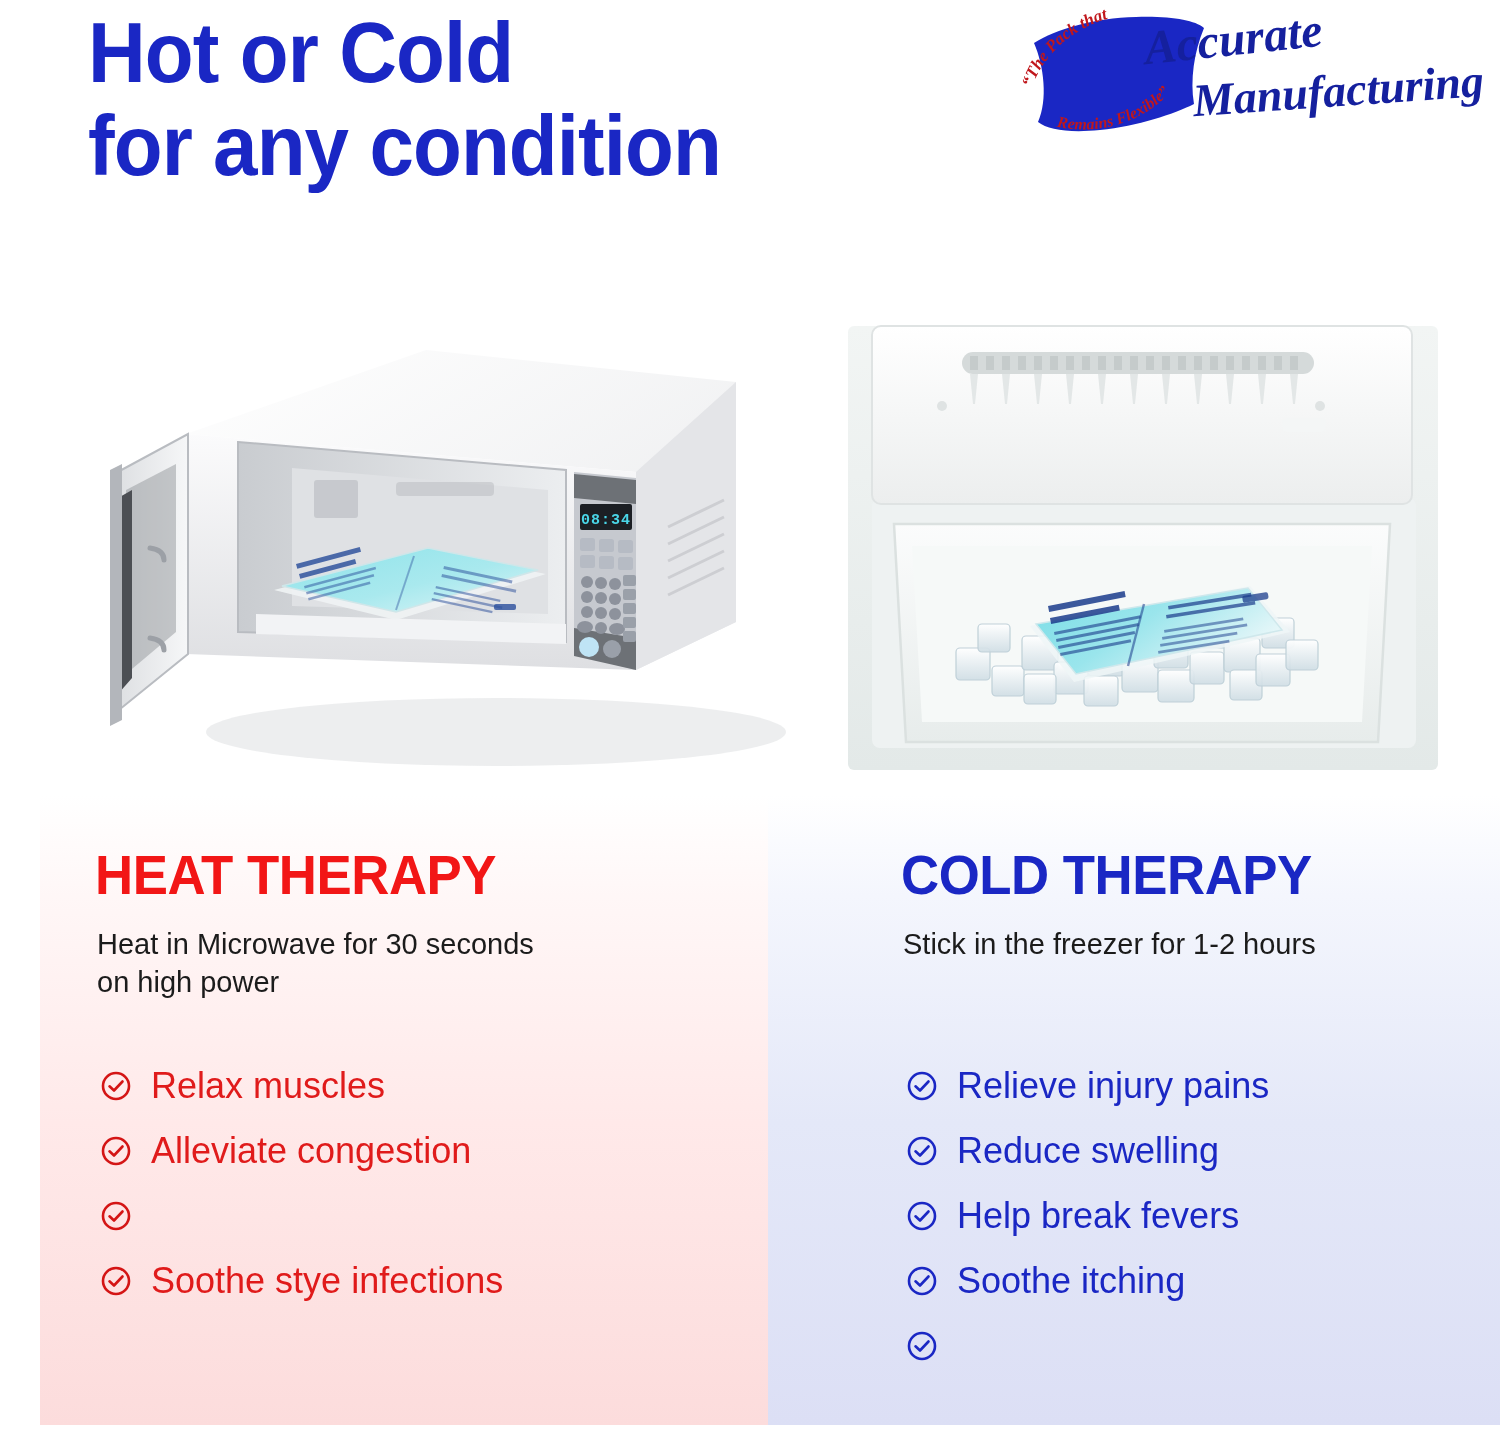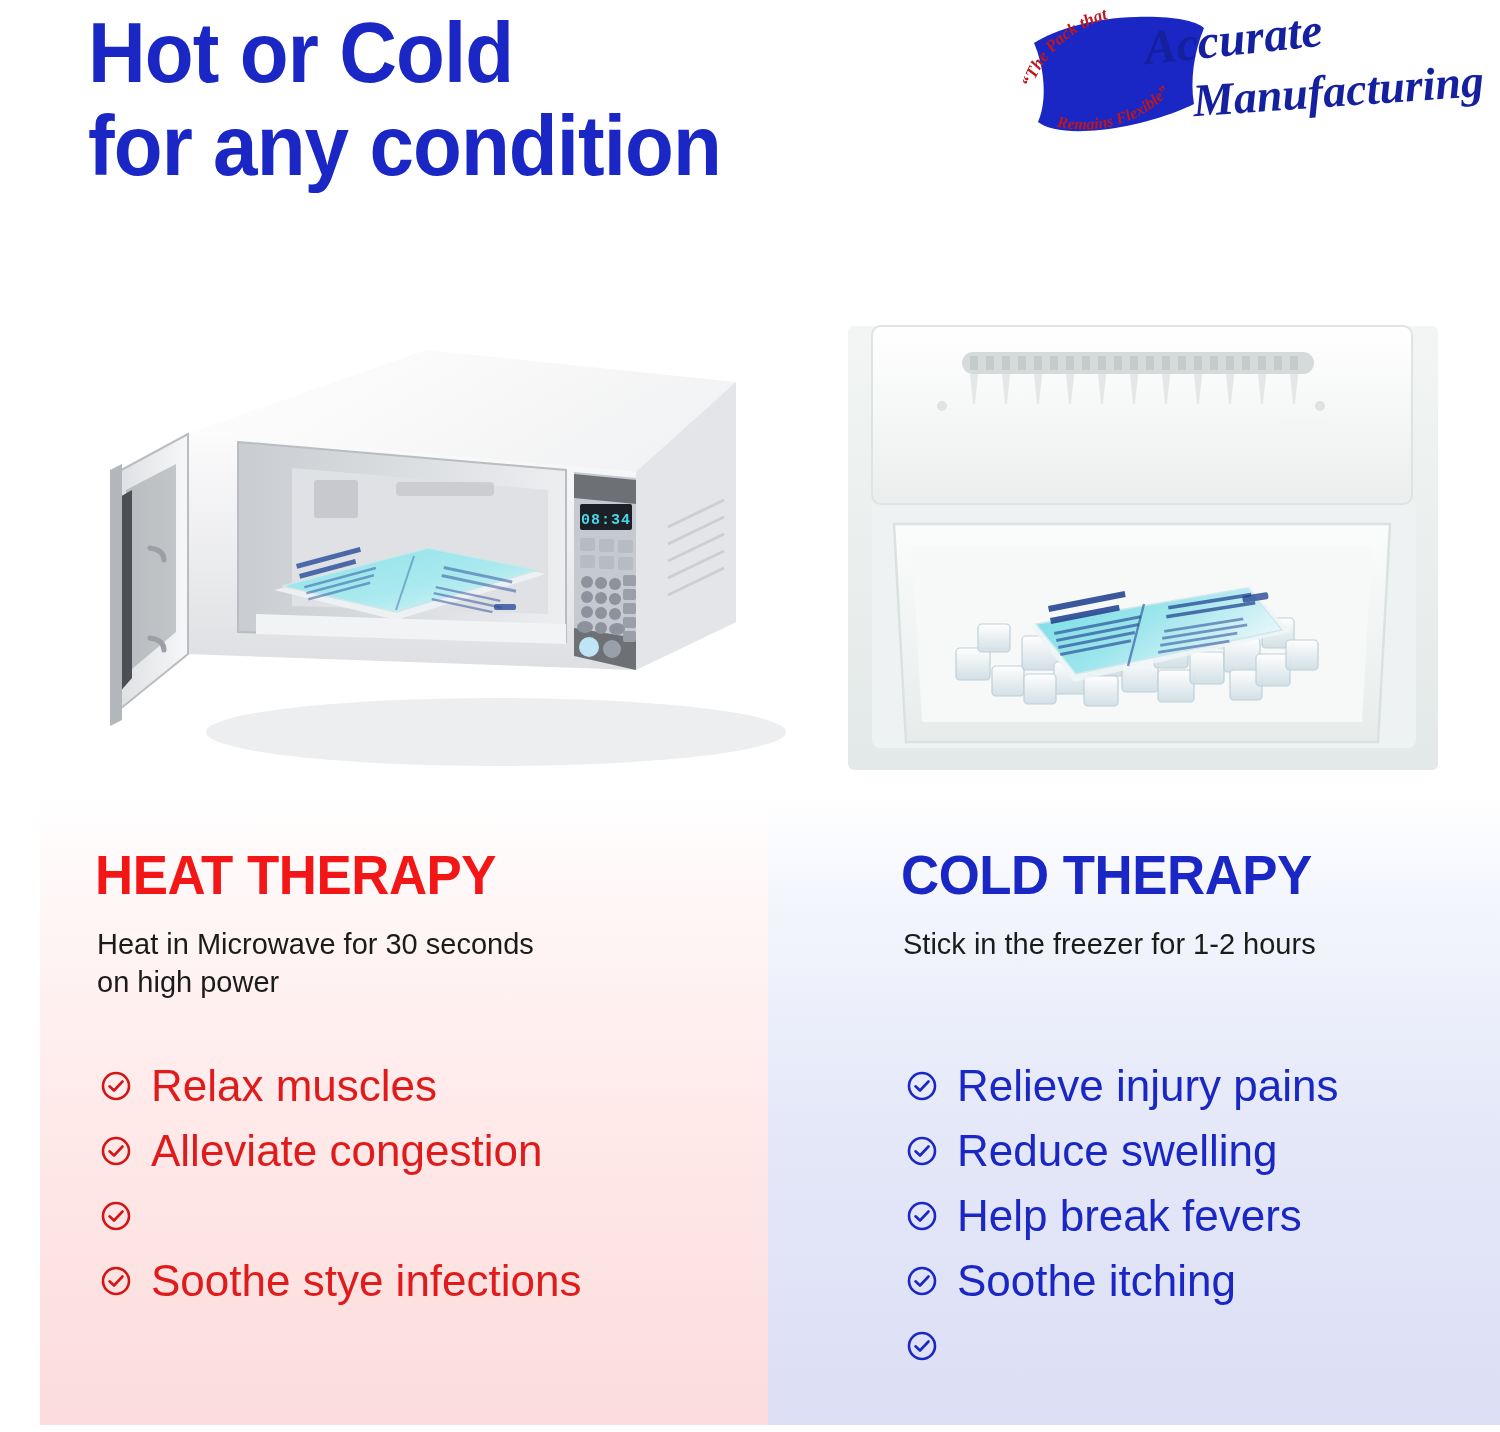--- a/index.html
+++ b/index.html
@@ -70,21 +70,21 @@
   .panel-heat .sec-sub { left: 57px; }
   .panel-cold .sec-sub { left: 135px; }
 
   .benefits { position: absolute; top: 258px; list-style: none; }
   .panel-heat .benefits { left: 60px; }
   .panel-cold .benefits { left: 138px; }
 
   .benefit {
     display: flex; align-items: center;
     height: 65px;
-    font-size: 44px;
+    font-size: 36px;
     white-space: nowrap;
   }
   .panel-heat .benefit { color: #e01b1b; }
   .panel-cold .benefit { color: #1a27c4; }
 
   .check-icon { flex: 0 0 auto; width: 32px; height: 32px; margin-right: 19px; }
   .check-icon svg { display: block; }
   .benefit-label { display: block; }
 </style>
 </head>

